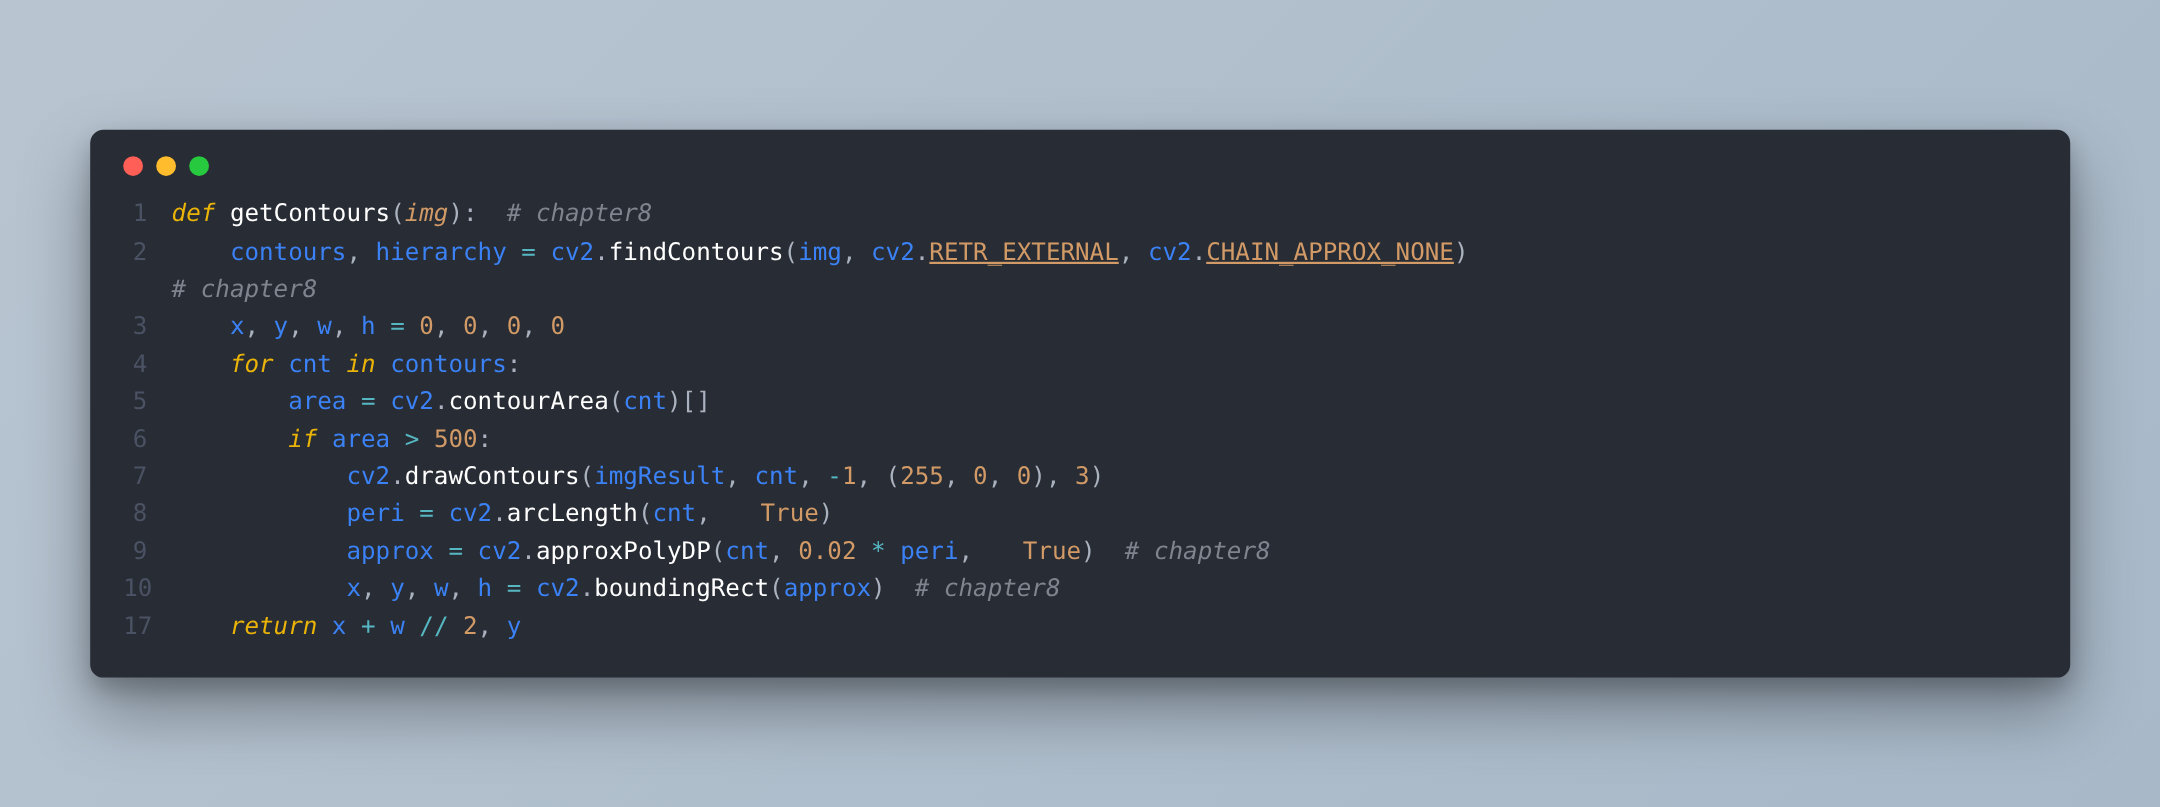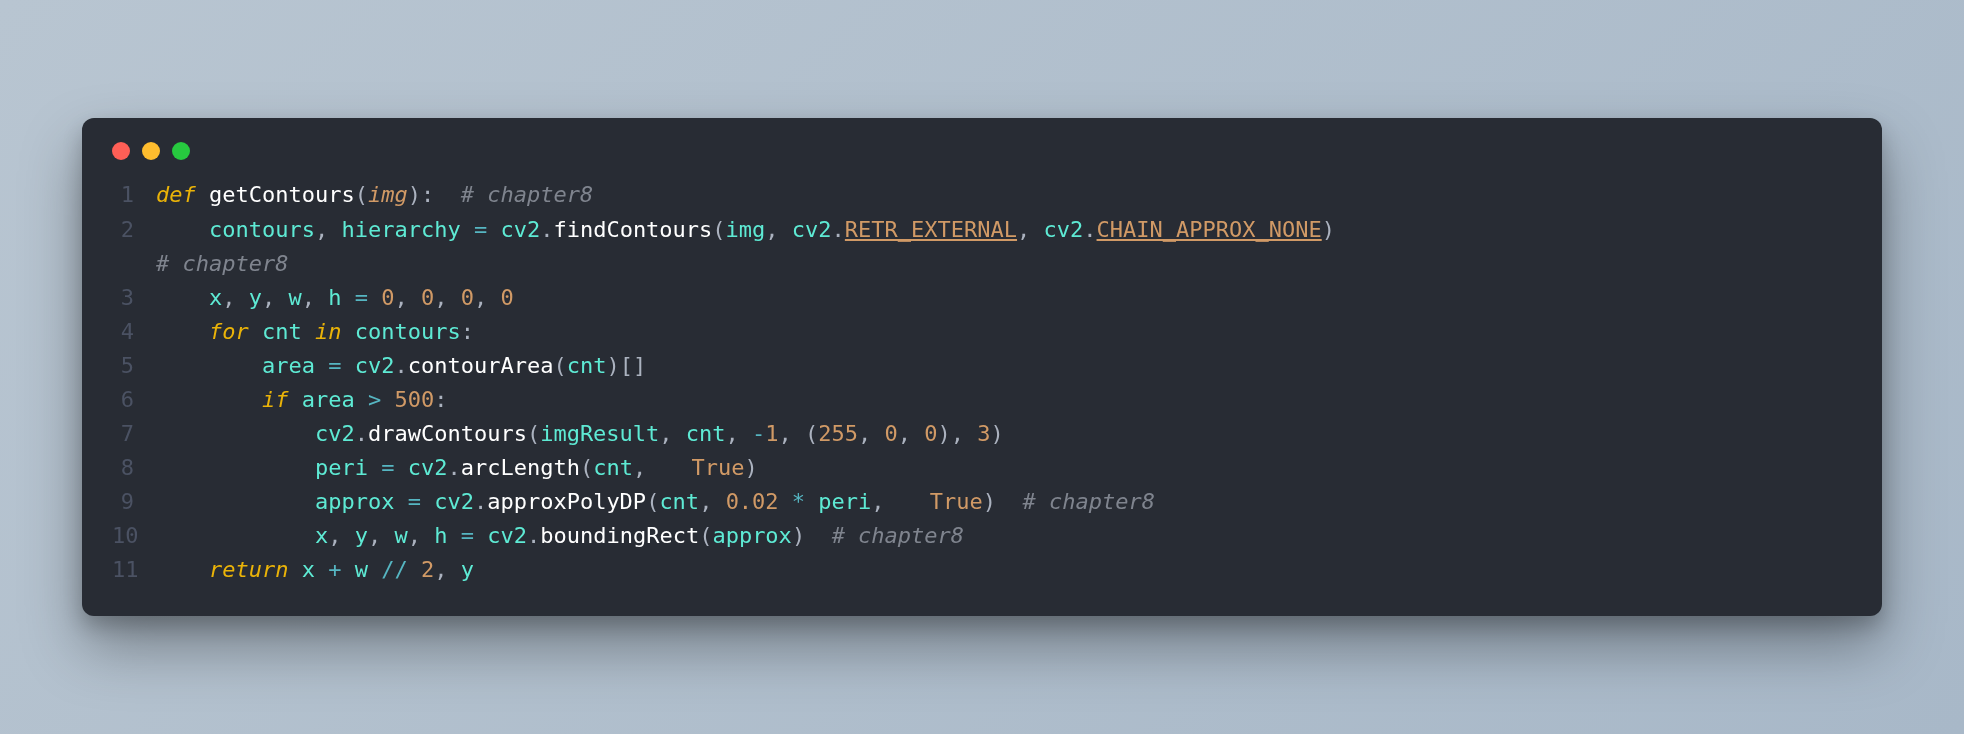--- a/index.html
+++ b/index.html
@@ -55,21 +55,21 @@
     color: #abb2bf;
   }
   .kw  { color: #eab308; font-style: italic; }
   .fn  { color: #ffffff; }
   .prm { color: #d19a66; font-style: italic; }
   .cm  { color: #7f848e; font-style: italic; }
   .op  { color: #56b6c2; }
   .nm  { color: #d19a66; }
   .cn  { color: #d19a66; text-decoration: underline; }
   .bl  { color: #d19a66; margin-left: 32px; }
-  .id  { color: #5eead4; }
+  .id  { color: #3b82f6; }
   .pn  { color: #abb2bf; }
 </style>
 </head>
 <body>
 
 <div class="window">
   <div class="titlebar">
     <div class="dot red"></div>
     <div class="dot yellow"></div>
     <div class="dot green"></div>
@@ -79,15 +79,15 @@
       <div class="line"><span class="gutter">2</span><span class="content"><span class="id">    contours</span><span class="pn">, </span><span class="id">hierarchy </span><span class="op">= </span><span class="id">cv2</span><span class="pn">.</span><span class="fn">findContours</span><span class="pn">(</span><span class="id">img</span><span class="pn">, </span><span class="id">cv2</span><span class="pn">.</span><span class="cn">RETR_EXTERNAL</span><span class="pn">, </span><span class="id">cv2</span><span class="pn">.</span><span class="cn">CHAIN_APPROX_NONE</span><span class="pn">)  </span></span></div>
       <div class="line"><span class="gutter"></span><span class="content"><span class="cm"># chapter8</span></span></div>
       <div class="line"><span class="gutter">3</span><span class="content"><span class="id">    x</span><span class="pn">, </span><span class="id">y</span><span class="pn">, </span><span class="id">w</span><span class="pn">, </span><span class="id">h </span><span class="op">= </span><span class="nm">0</span><span class="pn">, </span><span class="nm">0</span><span class="pn">, </span><span class="nm">0</span><span class="pn">, </span><span class="nm">0</span></span></div>
       <div class="line"><span class="gutter">4</span><span class="content"><span class="id">    </span><span class="kw">for </span><span class="id">cnt </span><span class="kw">in </span><span class="id">contours</span><span class="pn">:</span></span></div>
       <div class="line"><span class="gutter">5</span><span class="content"><span class="id">        area </span><span class="op">= </span><span class="id">cv2</span><span class="pn">.</span><span class="fn">contourArea</span><span class="pn">(</span><span class="id">cnt</span><span class="pn">)[]</span></span></div>
       <div class="line"><span class="gutter">6</span><span class="content"><span class="id">        </span><span class="kw">if </span><span class="id">area </span><span class="op">&gt; </span><span class="nm">500</span><span class="pn">:</span></span></div>
       <div class="line"><span class="gutter">7</span><span class="content"><span class="id">            cv2</span><span class="pn">.</span><span class="fn">drawContours</span><span class="pn">(</span><span class="id">imgResult</span><span class="pn">, </span><span class="id">cnt</span><span class="pn">, </span><span class="op">-</span><span class="nm">1</span><span class="pn">, (</span><span class="nm">255</span><span class="pn">, </span><span class="nm">0</span><span class="pn">, </span><span class="nm">0</span><span class="pn">), </span><span class="nm">3</span><span class="pn">)</span></span></div>
       <div class="line"><span class="gutter">8</span><span class="content"><span class="id">            peri </span><span class="op">= </span><span class="id">cv2</span><span class="pn">.</span><span class="fn">arcLength</span><span class="pn">(</span><span class="id">cnt</span><span class="pn">, </span><span class="bl">True</span><span class="pn">)</span></span></div>
       <div class="line"><span class="gutter">9</span><span class="content"><span class="id">            approx </span><span class="op">= </span><span class="id">cv2</span><span class="pn">.</span><span class="fn">approxPolyDP</span><span class="pn">(</span><span class="id">cnt</span><span class="pn">, </span><span class="nm">0.02</span><span class="id"> </span><span class="op">*</span><span class="id"> peri</span><span class="pn">, </span><span class="bl">True</span><span class="pn">)  </span><span class="cm"># chapter8</span></span></div>
       <div class="line"><span class="gutter">10</span><span class="content"><span class="id">            x</span><span class="pn">, </span><span class="id">y</span><span class="pn">, </span><span class="id">w</span><span class="pn">, </span><span class="id">h </span><span class="op">= </span><span class="id">cv2</span><span class="pn">.</span><span class="fn">boundingRect</span><span class="pn">(</span><span class="id">approx</span><span class="pn">)  </span><span class="cm"># chapter8</span></span></div>
-      <div class="line"><span class="gutter">11</span><span class="content"><span class="id">    </span><span class="kw">return </span><span class="id">x </span><span class="op">+</span><span class="id"> w </span><span class="op">//</span><span class="id"> </span><span class="nm">2</span><span class="pn">, </span><span class="id">y</span></span></div>
+      <div class="line"><span class="gutter">17</span><span class="content"><span class="id">    </span><span class="kw">return </span><span class="id">x </span><span class="op">+</span><span class="id"> w </span><span class="op">//</span><span class="id"> </span><span class="nm">2</span><span class="pn">, </span><span class="id">y</span></span></div>
     </div>
 </div>
 
 </body></html>

